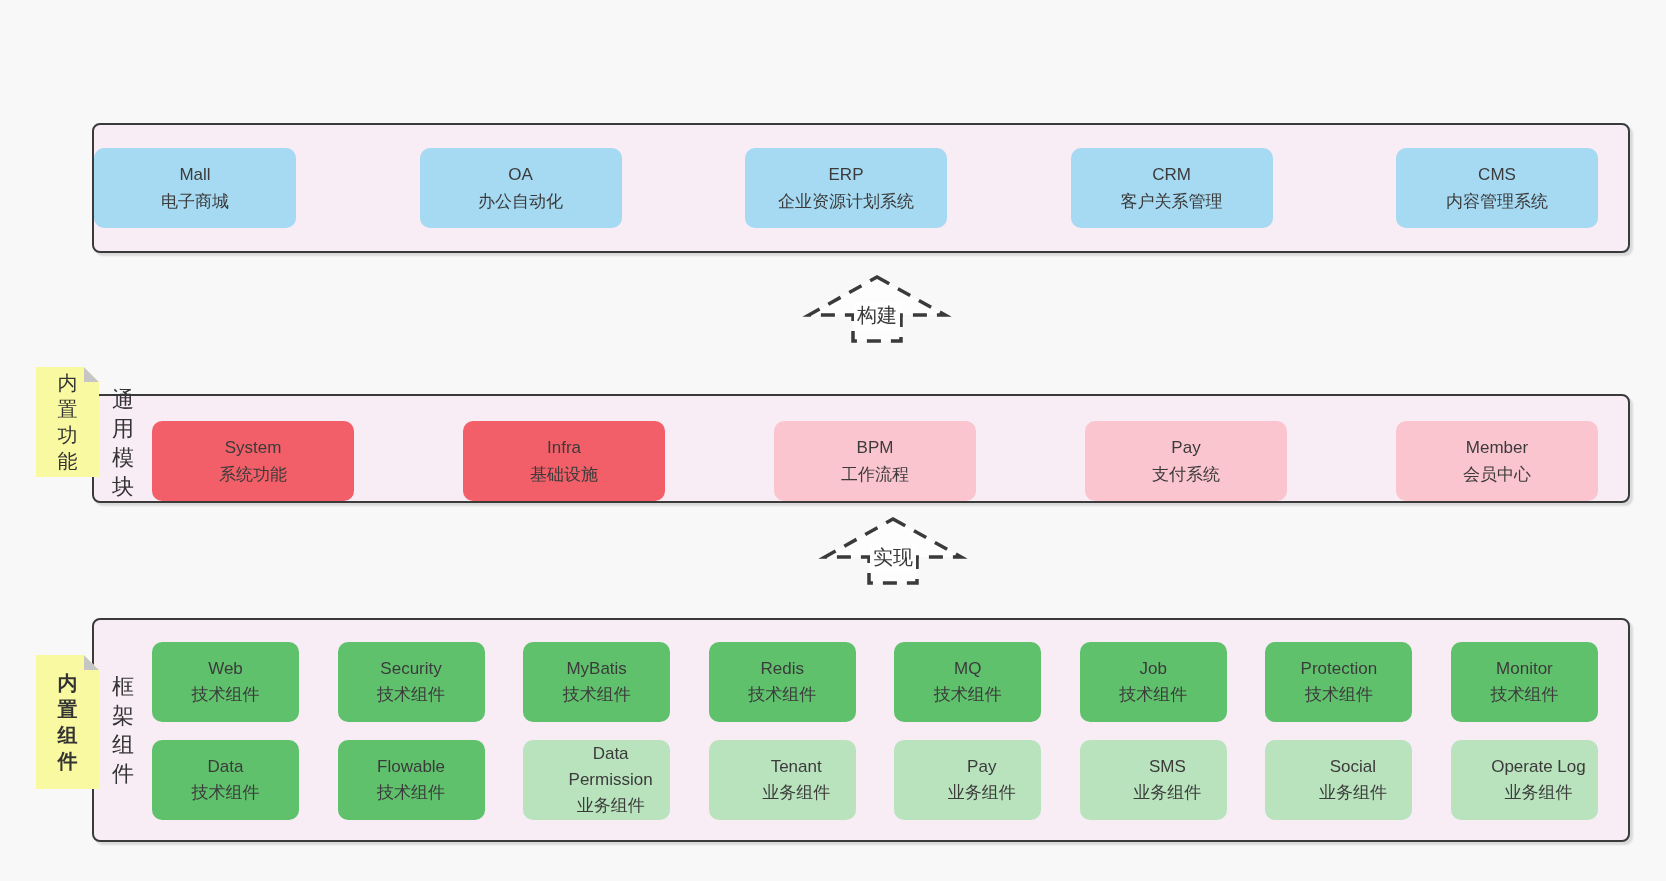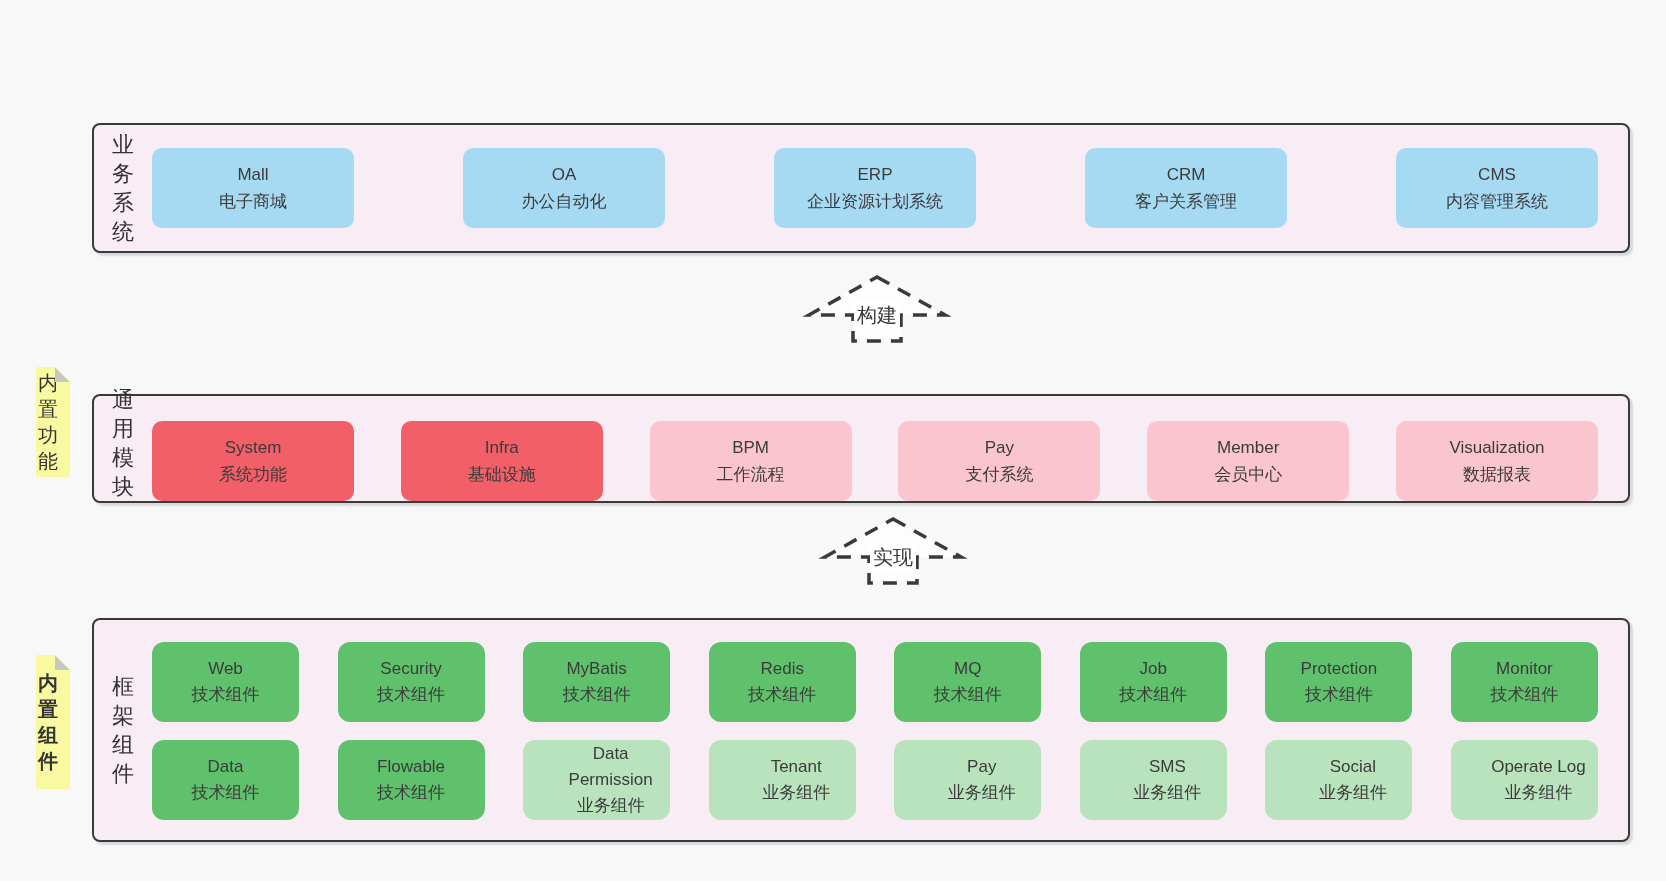--- a/index.html
+++ b/index.html
@@ -38,31 +38,31 @@
     flex:1; display:flex; flex-direction:column; justify-content:space-between;
     padding:22px 30px 20px 0;
   }
   .grid .row { display:flex; justify-content:space-between; }
   .box {
     border-radius:10px; display:flex; flex-direction:column;
     justify-content:center; align-items:center; text-align:center;
     font-size:17px; line-height:27px; color:#3b3b3b;
   }
   .w6 { width:202px; height:80px; }
-  .w8 { width:147px; height:80px; line-height:26px;border-radius:12px; }
+  .w8 { width:147px; height:80px; line-height:26px; }
   .blue { background:var(--blue); }
   .red { background:var(--red); }
   .pink { background:var(--pink); }
   .green { background:var(--green); }
   .green-light { background:var(--green-light);padding-left:28px; }
   .sticky {
-    position:absolute; left:36px; width:34px; z-index:5;
+    position:absolute; left:36px; width:63px; z-index:5;
     background:var(--yellow);
     clip-path:polygon(0 0, calc(100% - 15px) 0, 100% 15px, 100% 100%, 0 100%);
-    display:flex; align-items:center; justify-content:flex-start;
+    display:flex; align-items:center; justify-content:center;
   }
   .sticky-common { top:367px; height:110px; }
   .sticky-framework { top:655px; height:134px;font-weight:bold; }
   .sticky .fold {
     position:absolute; top:0; right:0; width:15px; height:15px;
     background:var(--fold); clip-path:polygon(0 0, 100% 100%, 0 100%);
   }
   .sticky .stext {
     width:24px; font-size:20px; line-height:26px; text-align:center;
     word-break:break-all; white-space:normal; color:#333;
@@ -76,23 +76,20 @@
     background:#ffffff; padding:0 3px; font-size:20px; color:#3a3a3a;
     white-space:nowrap;
   }
 </style>
 </head>
 <body>
 
 <div>
 
   <section class="panel panel-business">
-    <div class="vlabel-wrap">
-      <div class="vlabel">业务系统</div>
-    </div>
     <div class="boxes">
       <div class="box w6 blue">
         <div>Mall</div>
         <div>电子商城</div>
       </div>
       <div class="box w6 blue">
         <div>OA</div>
         <div>办公自动化</div>
       </div>
       <div class="box w6 blue">
@@ -135,24 +132,20 @@
         <div>工作流程</div>
       </div>
       <div class="box w6 pink">
         <div>Pay</div>
         <div>支付系统</div>
       </div>
       <div class="box w6 pink">
         <div>Member</div>
         <div>会员中心</div>
       </div>
-      <div class="box w6 pink">
-        <div>Visualization</div>
-        <div>数据报表</div>
-      </div>
     </div>
   </section>
 
   <div class="arrow arrow-implement">
     <svg viewBox="0 0 140 68" aria-hidden="true">
       <polygon points="70,2 138,40 94,40 94,66 46,66 46,40 2,40" fill="var(--arrow-fill)" stroke="var(--line)" stroke-width="3.5" stroke-dasharray="14 10" stroke-linejoin="miter"></polygon>
     </svg>
     <span class="alabel">实现</span>
   </div>
 

